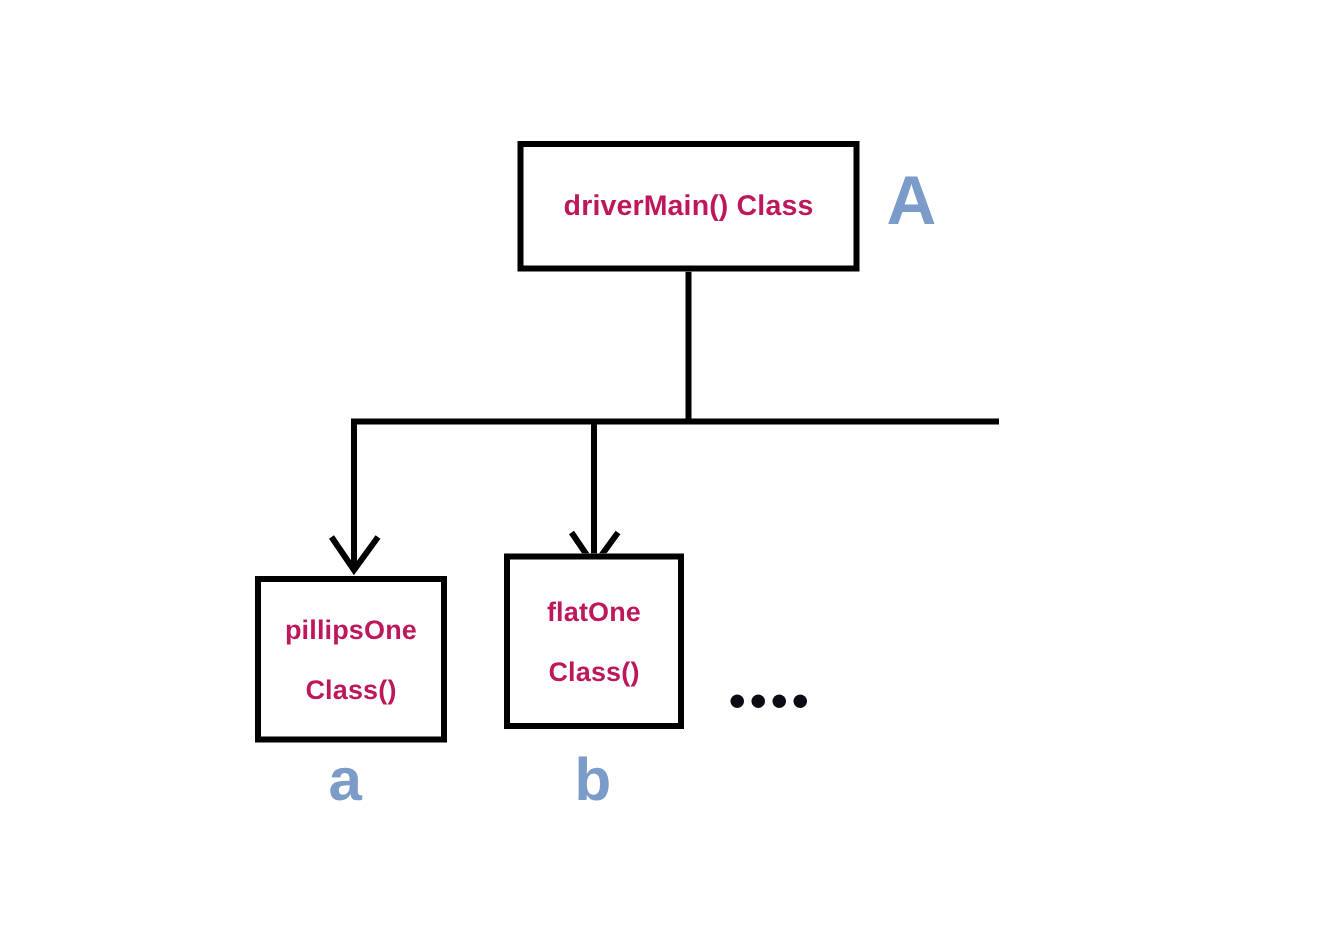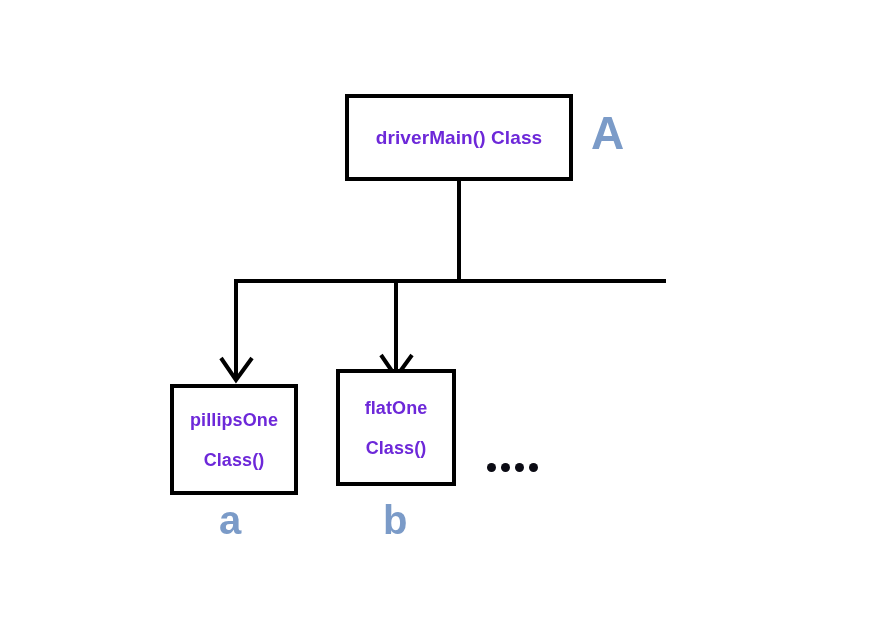--- a/index.html
+++ b/index.html
@@ -33,21 +33,21 @@
     background: #ffffff;
     border: 4px solid #000000;
     display: flex;
     flex-direction: column;
     align-items: center;
     justify-content: center;
   }
   .node-line {
     font-family: "Liberation Sans", sans-serif;
     font-weight: bold;
-    color: #6d28d9;
+    color: #be185d;
     letter-spacing: 0.1px;
     white-space: nowrap;
   }
   #node-driver-main {
     left: 345px;
     top: 94px;
     width: 228px;
     height: 87px;
   }
   #node-driver-main .node-line {

